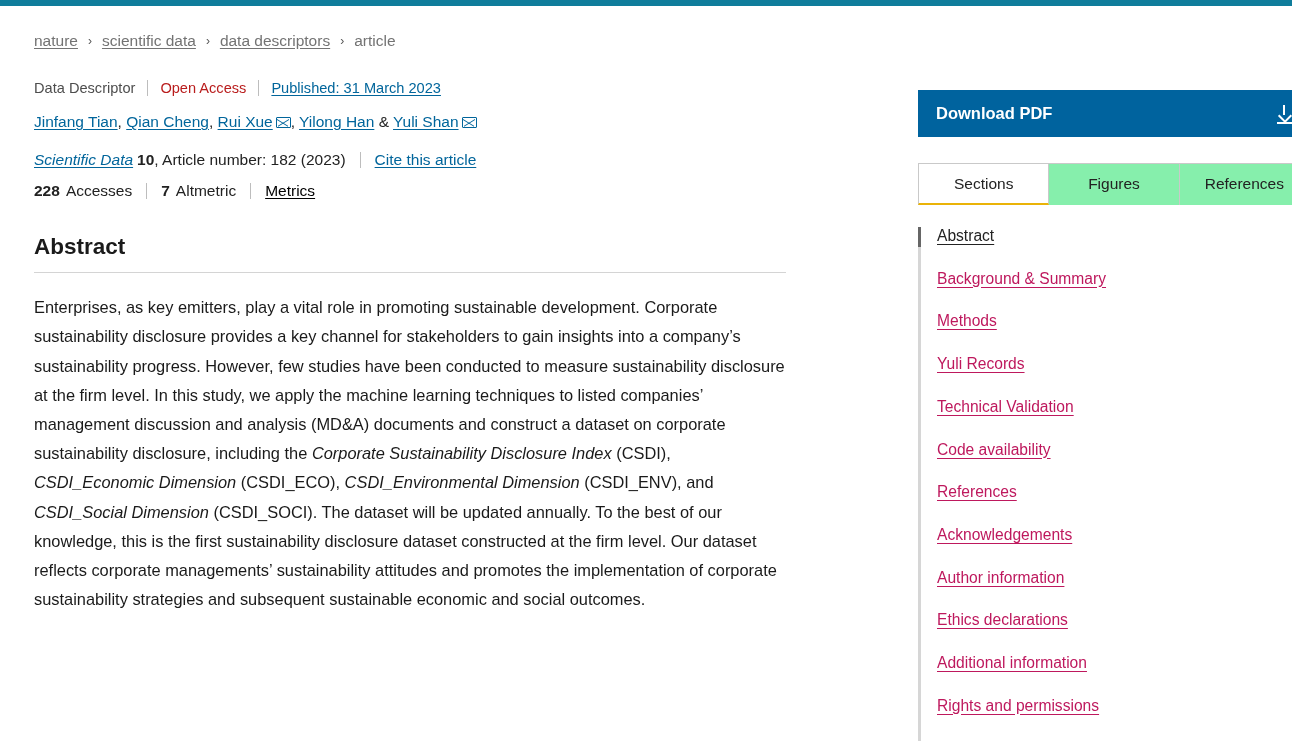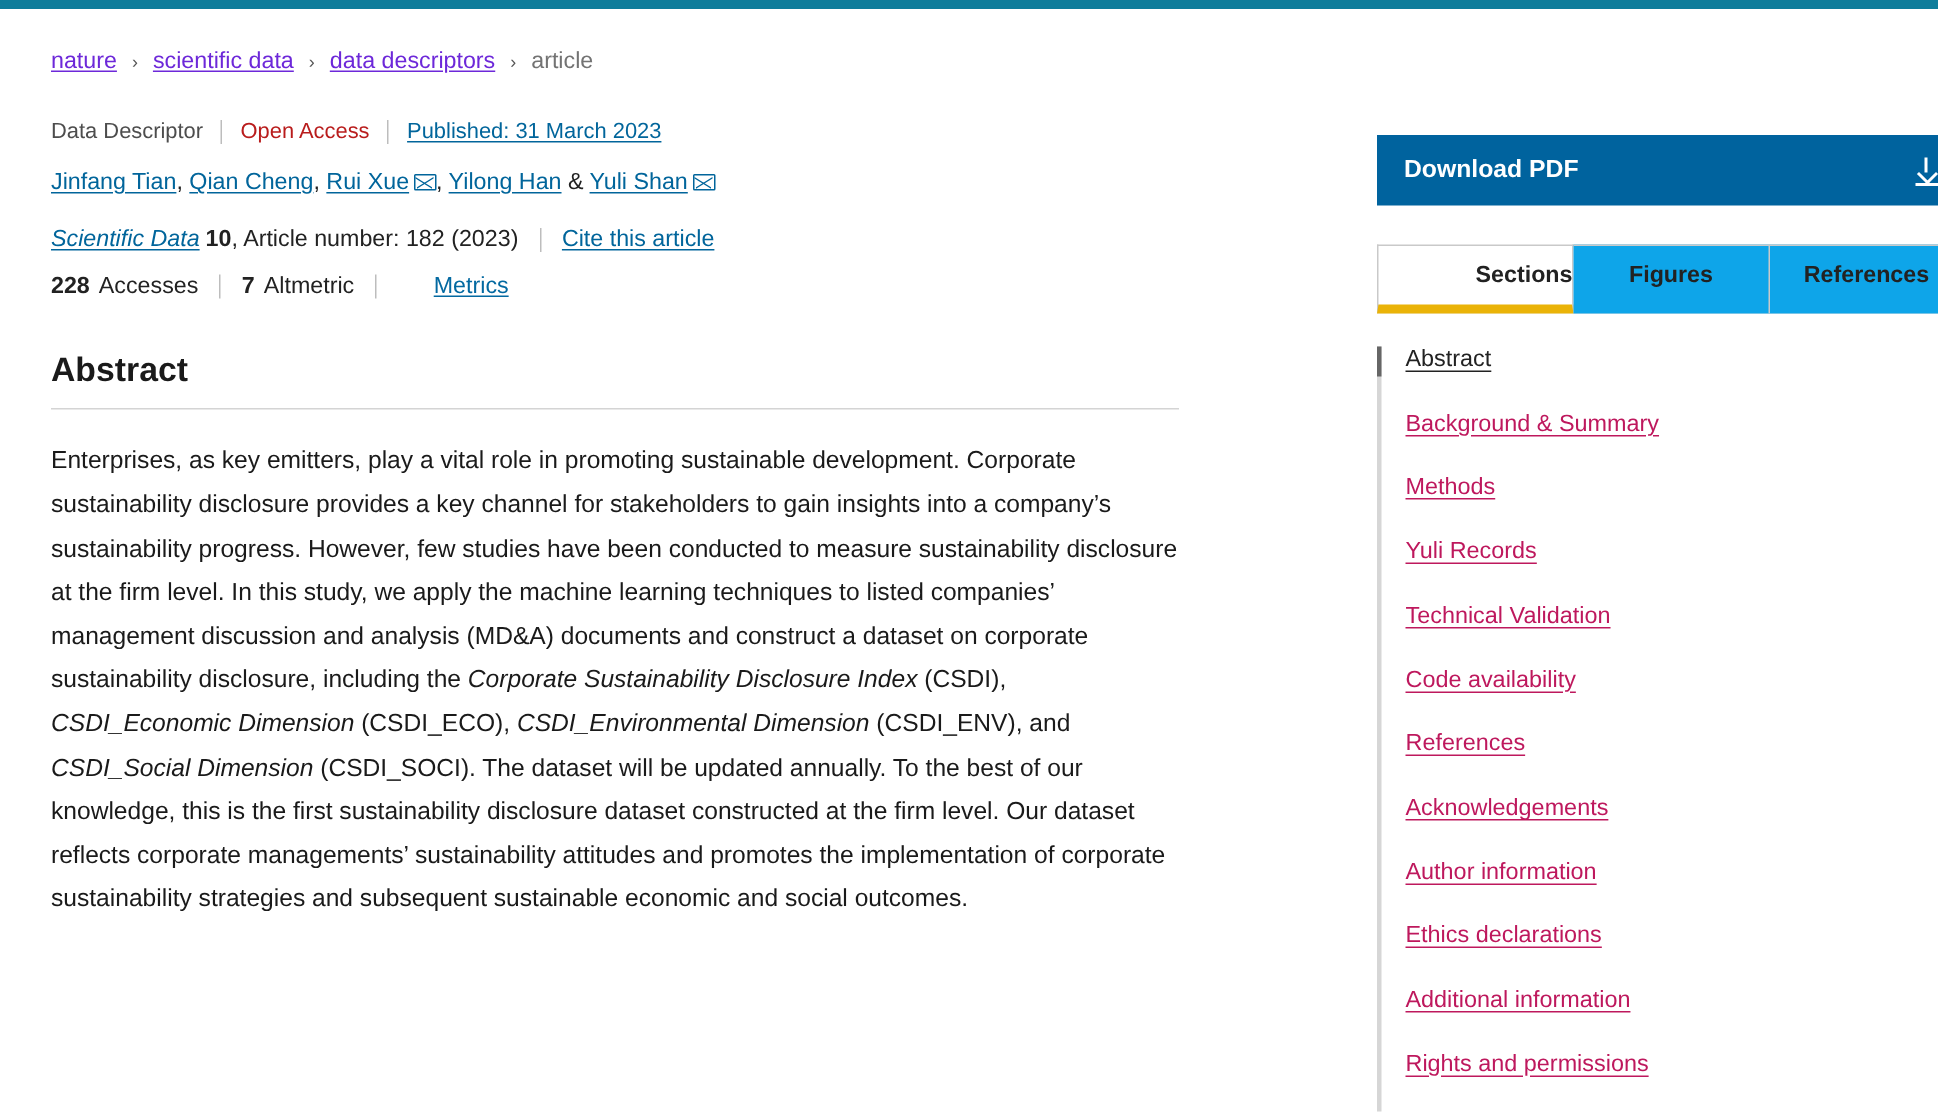--- a/index.html
+++ b/index.html
@@ -34,21 +34,21 @@
   
   .breadcrumb {
     font-size: 15.5px;
     color: #222;
     display: flex;
     align-items: center;
     gap: 0;
     margin-bottom: 30px;
   }
   .breadcrumb a {
-    color: #6d28d9;
+    color: #737373;
     text-decoration: underline;
     text-underline-offset: 2px;
   }
   .breadcrumb .sep {
     display: inline-block;
     margin: 0 10px;
     color: #555;
     font-size: 12px;
   }
   .breadcrumb .current { color: #737373; }
@@ -162,24 +162,23 @@
   .metrics-line b { font-weight: bold; text-align: right; }
   .metrics-line .gap { display: inline-block; width: 6px; }
   .metrics-line .divider {
     display: inline-block;
     width: 1px;
     height: 16px;
     background: #bdbdbd;
     margin: 0 14px;
   }
   .metrics-line a {
-    color: #0369a1;
-    text-decoration: underline;
-    text-underline-offset: 2px;
-    margin-left: 24px;
+    color: #000000;
+    text-decoration: underline;
+    text-underline-offset: 2px;
   }
 
   h2.section-heading {
     font-size: 22.5px;
     font-weight: bold;
     color: #1a1a1a;
     margin: 0 0 12px 0;
   }
   .rule {
     height: 1px;
@@ -243,33 +242,31 @@
     display: flex;
     margin-top: 26px;
     border-bottom: 1px solid #c9c9c9;
   }
   .tab {
     flex: 1;
     text-align: center;
     font-size: 15.5px;
     padding: 11px 0 10px 0;
     color: #222;
-    background: #0ea5e9;
+    background: #86efac;
     border: 1px solid #c9c9c9;
     border-bottom: none;
     margin-bottom: -1px;
     cursor: pointer;
-    font-weight: bold;
   }
   .tab + .tab { border-left: none; }
   .tab.active {
     background: #ffffff;
-    font-weight: bold;
-    border-bottom: 6px solid #eab308;
-    text-align: right;
+    font-weight: normal;
+    border-bottom: 2px solid #eab308;
   }
 
   .toc {
     width: 392px;
     margin-top: 22px;
     padding-left: 16px;
     border-left: 3px solid #d6d6d6;
     position: relative;
   }
   .toc-item {

